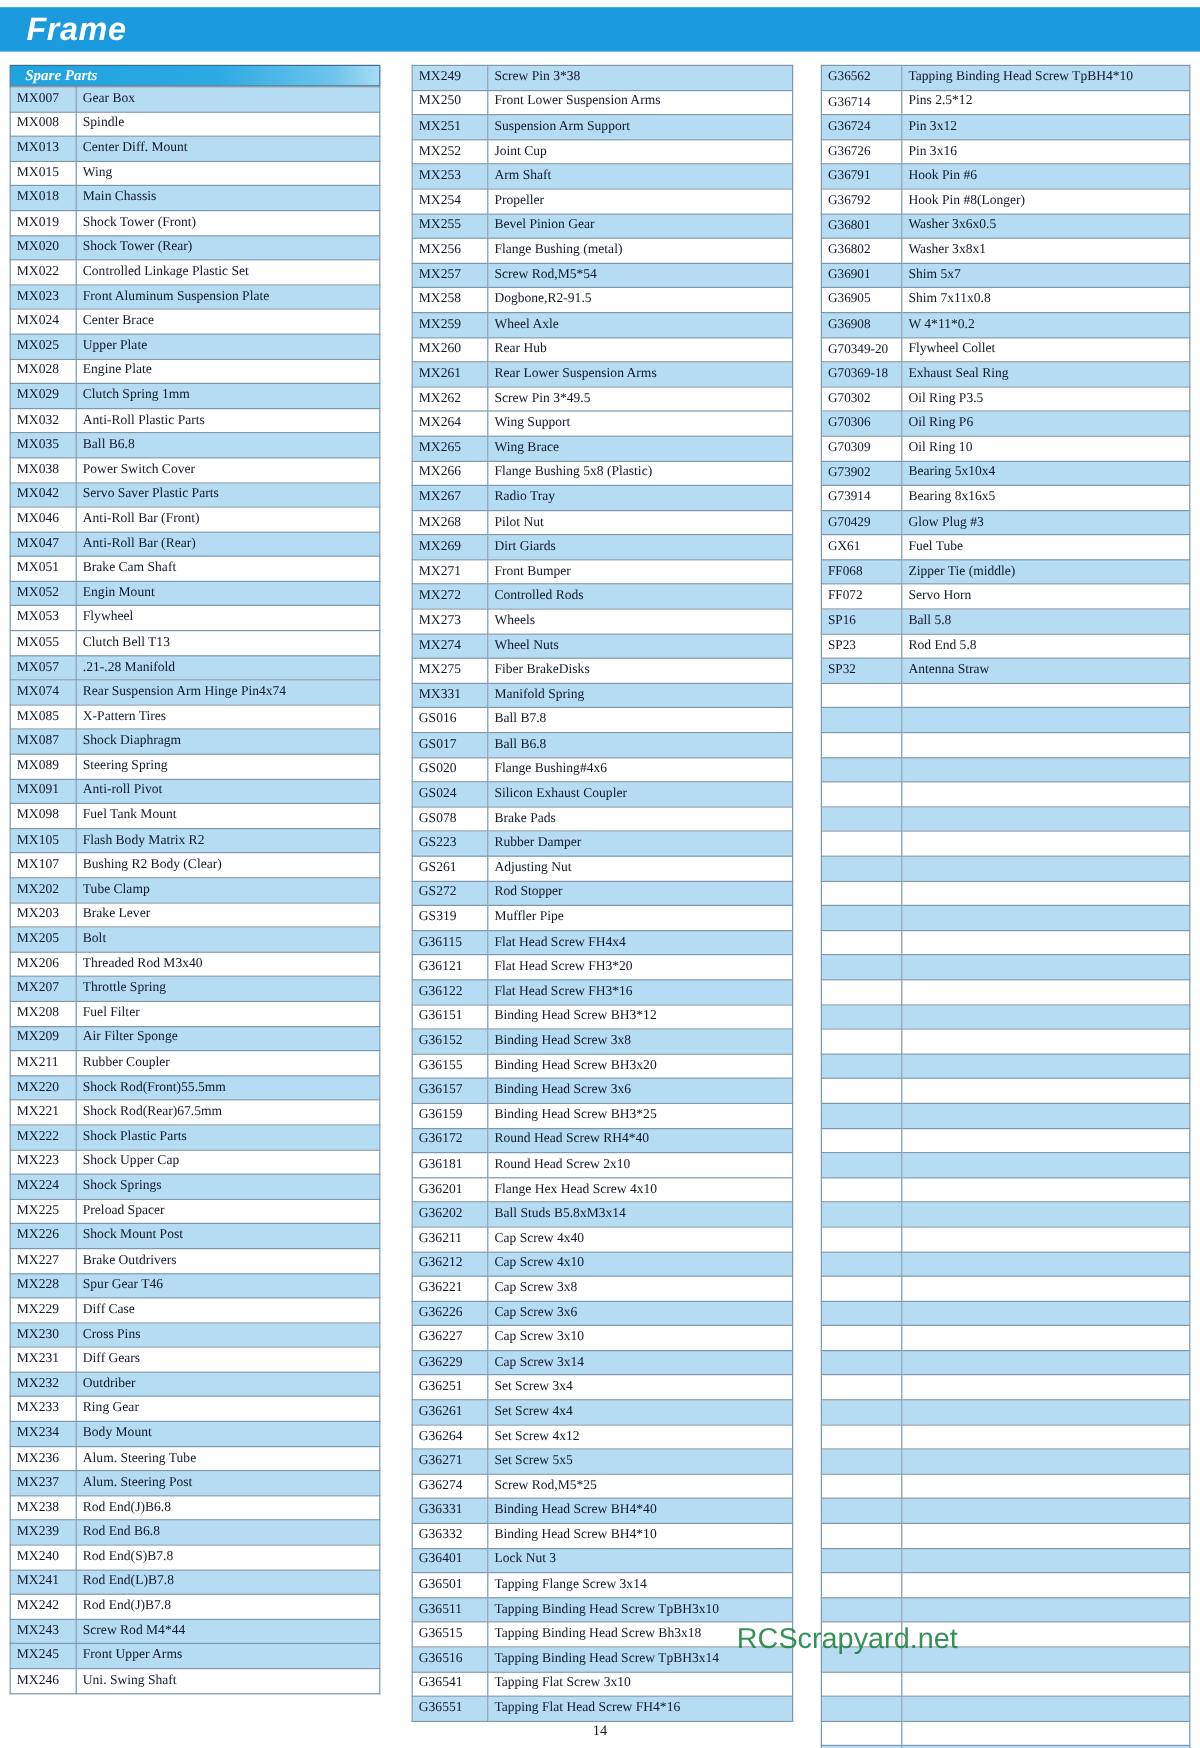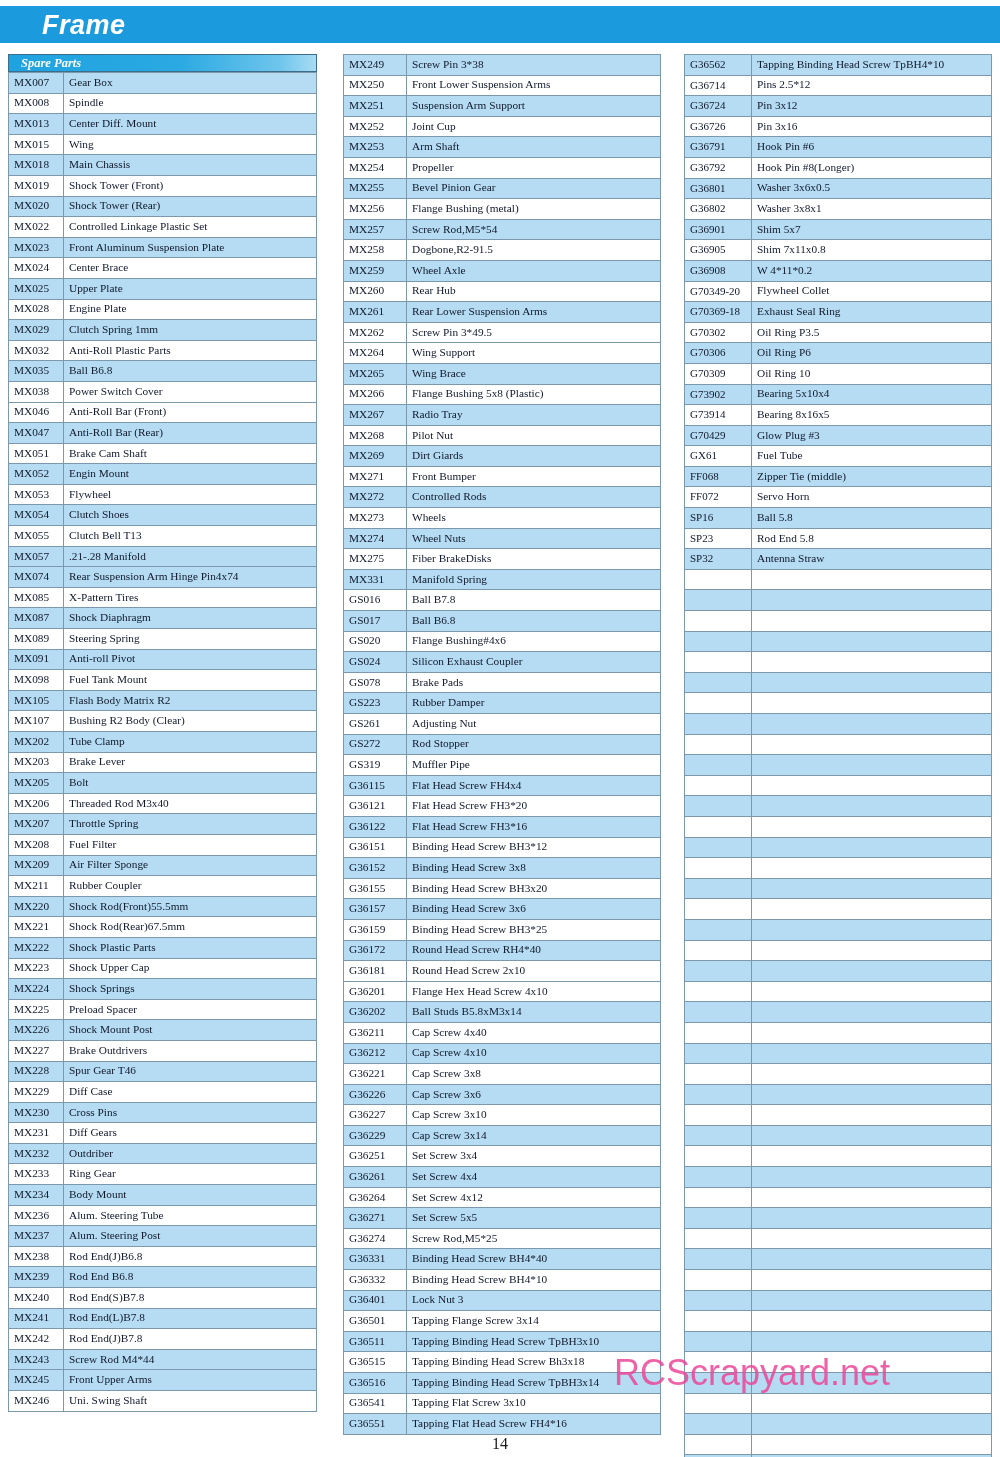--- a/index.html
+++ b/index.html
@@ -28,21 +28,20 @@
     position: absolute;
     left: 22px;
     top: 50%;
     transform: translateY(-50%);
     font-family: "Liberation Sans", sans-serif;
     font-style: italic;
     font-weight: bold;
     font-size: 27px;
     color: #ffffff;
     letter-spacing: 0.5px;
-    margin-left: 20px;
   }
 
   
   #columns {
     position: absolute;
     left: 0;
     top: 54px;
     width: 1000px;
   }
   .col {
@@ -102,37 +101,37 @@
   td.desc { padding-left: 7px; }
 
   .c3 td.code { font-size: 11px; }
 
   
   #watermark {
     position: absolute;
     left: 614px;
     top: 1352px;
     font-family: "Liberation Sans", sans-serif;
-    font-size: 36px;
-    color: #ec4899;
+    font-size: 24px;
+    color: #15803d;
     opacity: 0.85;
     white-space: nowrap;
     letter-spacing: 0px;
     pointer-events: none;
   }
 
   
   #page-number {
     position: absolute;
     left: 0;
     top: 1435px;
     width: 1000px;
     text-align: center;
     font-family: "Liberation Serif", serif;
-    font-size: 16px;
+    font-size: 12px;
     color: #1a1a1a;
   }
 </style>
 </head>
 <body>
 
 <div id="page-banner">
   <div class="banner-title">Frame</div>
 </div>
 
@@ -201,43 +200,43 @@
             <td class="desc">Anti-Roll Plastic Parts</td>
           </tr>
           <tr class="alt">
             <td class="code">MX035</td>
             <td class="desc">Ball B6.8</td>
           </tr>
           <tr class="norm">
             <td class="code">MX038</td>
             <td class="desc">Power Switch Cover</td>
           </tr>
+          <tr class="alt">
+            <td class="code">MX042</td>
+            <td class="desc">Servo Saver Plastic Parts</td>
+          </tr>
           <tr class="norm">
             <td class="code">MX046</td>
             <td class="desc">Anti-Roll Bar (Front)</td>
           </tr>
           <tr class="alt">
             <td class="code">MX047</td>
             <td class="desc">Anti-Roll Bar (Rear)</td>
           </tr>
           <tr class="norm">
             <td class="code">MX051</td>
             <td class="desc">Brake Cam Shaft</td>
           </tr>
           <tr class="alt">
             <td class="code">MX052</td>
             <td class="desc">Engin Mount</td>
           </tr>
           <tr class="norm">
             <td class="code">MX053</td>
             <td class="desc">Flywheel</td>
-          </tr>
-          <tr class="alt">
-            <td class="code">MX054</td>
-            <td class="desc">Clutch Shoes</td>
           </tr>
           <tr class="norm">
             <td class="code">MX055</td>
             <td class="desc">Clutch Bell T13</td>
           </tr>
           <tr class="alt">
             <td class="code">MX057</td>
             <td class="desc">.21-.28 Manifold</td>
           </tr>
           <tr class="alt">

